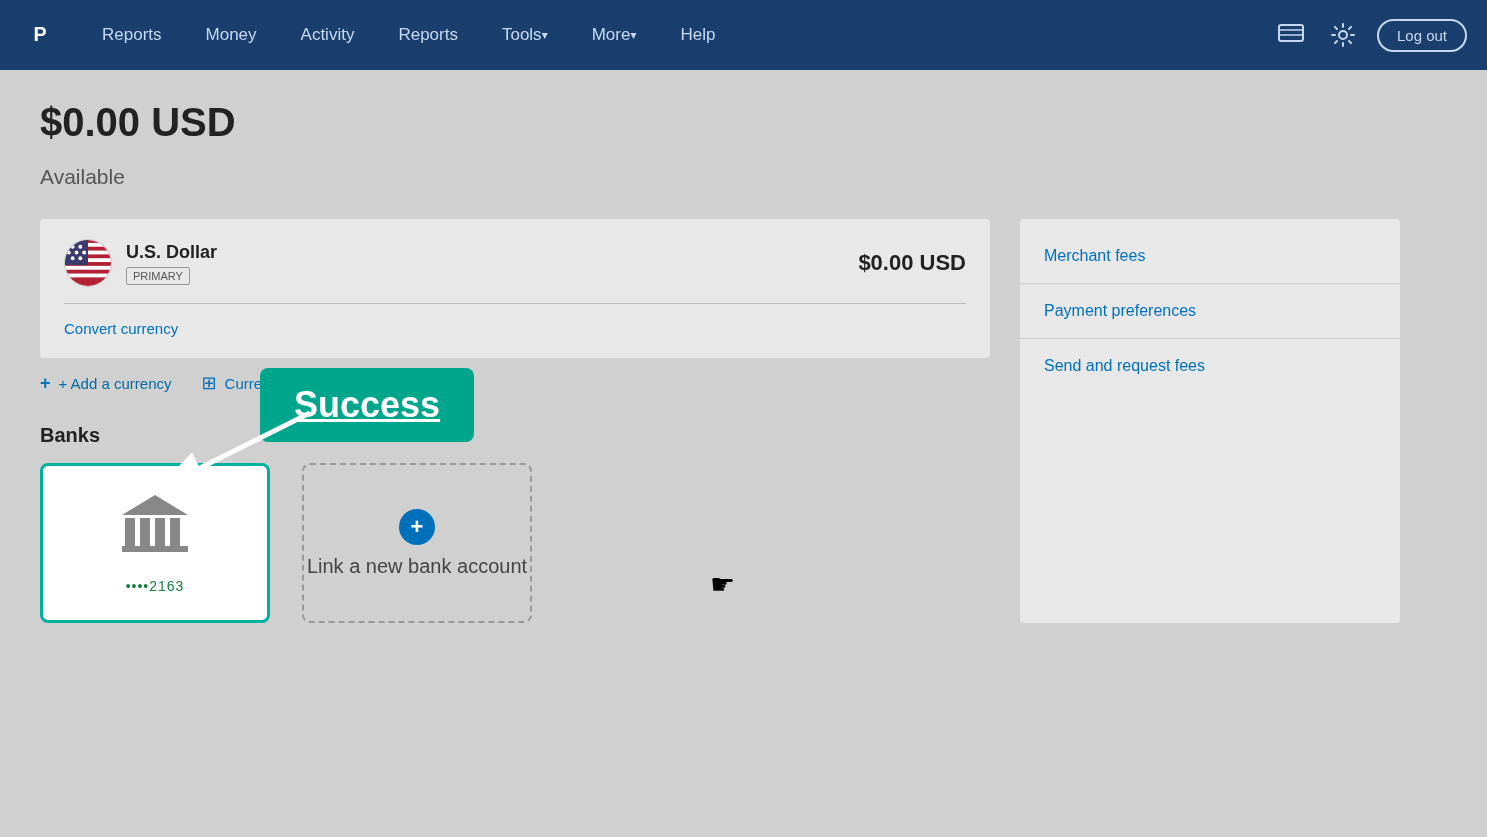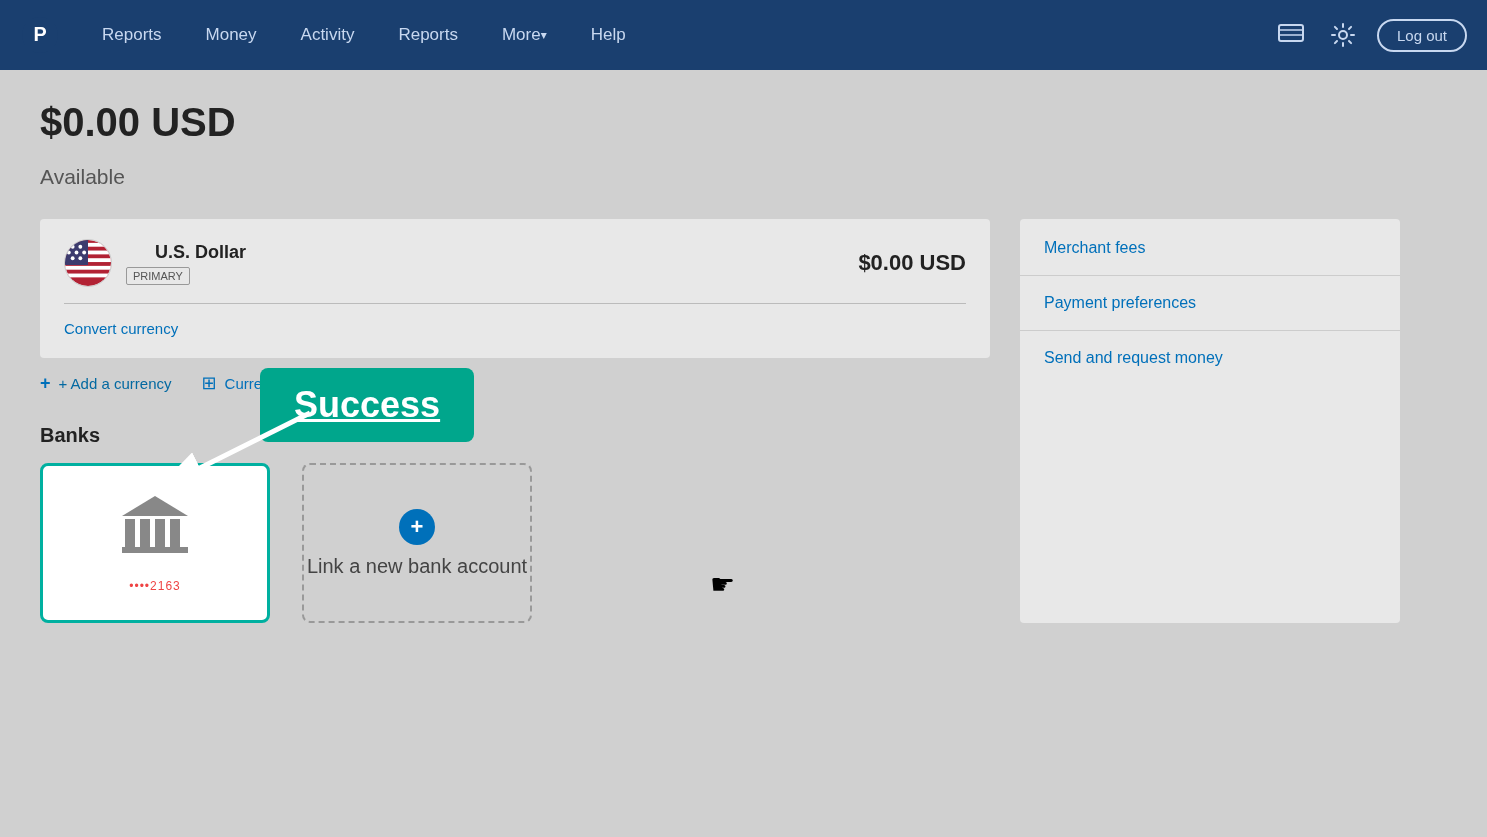--- a/index.html
+++ b/index.html
@@ -131,21 +131,20 @@
       overflow: hidden;
       display: flex;
       align-items: center;
       justify-content: center;
       border: 1px solid #ccc;
     }
     .currency-name {
       font-size: 18px;
       font-weight: 600;
       color: #222;
-      margin-left: 29px;
     }
     .primary-badge {
       background: #e8e8e8;
       border: 1px solid #999;
       color: #555;
       font-size: 11px;
       padding: 2px 6px;
       border-radius: 2px;
       margin-top: 4px;
       display: inline-block;
@@ -214,22 +213,22 @@
       justify-content: center;
       cursor: pointer;
       position: relative;
     }
     .bank-icon {
       font-size: 50px;
       color: #666;
       margin-bottom: 8px;
     }
     .bank-number {
-      font-size: 12px;
-      color: #ef4444;
+      font-size: 14px;
+      color: #15803d;
       letter-spacing: 1px;
     }
 
     
     .add-bank-card {
       width: 230px;
       height: 160px;
       border-radius: 8px;
       border: 2px dashed #999;
       background: transparent;
@@ -257,21 +256,21 @@
       color: #444;
       text-align: center;
     }
 
     
     .right-panel {
       width: 380px;
       margin-left: 30px;
       background: #e8e8e8;
       border-radius: 4px;
-      padding: 2px 0;
+      padding: 10px 0;
     }
     .right-link {
       display: block;
       color: #0070ba;
       font-size: 16px;
       padding: 18px 24px;
       cursor: pointer;
       text-decoration: none;
       border-bottom: 1px solid #ccc;
     }
@@ -295,20 +294,21 @@
     <svg viewBox="0 0 40 40" fill="none">
       <circle cx="20" cy="20" r="20" fill="#1a3f6f"></circle>
       <text x="20" y="27" text-anchor="middle" font-size="22" font-weight="bold" fill="white" font-family="Arial">P</text>
     </svg>
   </div>
   <nav class="header-nav">
     <a class="nav-item">Reports</a>
     <a class="nav-item">Money</a>
     <a class="nav-item">Activity</a>
     <a class="nav-item">Reports</a>
+    <a class="nav-item has-arrow">Tools</a>
     <a class="nav-item has-arrow">More</a>
     <a class="nav-item">Help</a>
   </nav>
   <div class="header-right">
     <button class="header-icon-btn">
       <svg width="26" height="22" viewBox="0 0 26 22" fill="#c8d8f0">
         <rect x="1" y="1" width="24" height="16" rx="2" stroke="#c8d8f0" stroke-width="2" fill="none"></rect>
         <line x1="1" y1="6" x2="25" y2="6" stroke="#c8d8f0" stroke-width="1.5"></line>
         <line x1="1" y1="11" x2="25" y2="11" stroke="#c8d8f0" stroke-width="1.5"></line>
       </svg>
@@ -416,19 +416,19 @@
             <div class="add-bank-plus">+</div>
             <div class="add-bank-label">Link a new bank account</div>
           </div>
         </div>
       </div>
     </div>
 
     <div class="right-panel">
       <a class="right-link">Merchant fees</a>
       <a class="right-link">Payment preferences</a>
-      <a class="right-link">Send and request money</a>
+      <a class="right-link">Send and request fees</a>
     </div>
 
   </div>
 </div>
 
 <div class="cursor" style="position:fixed; left:710px; top:568px;">☛</div>
 
 </body></html>

